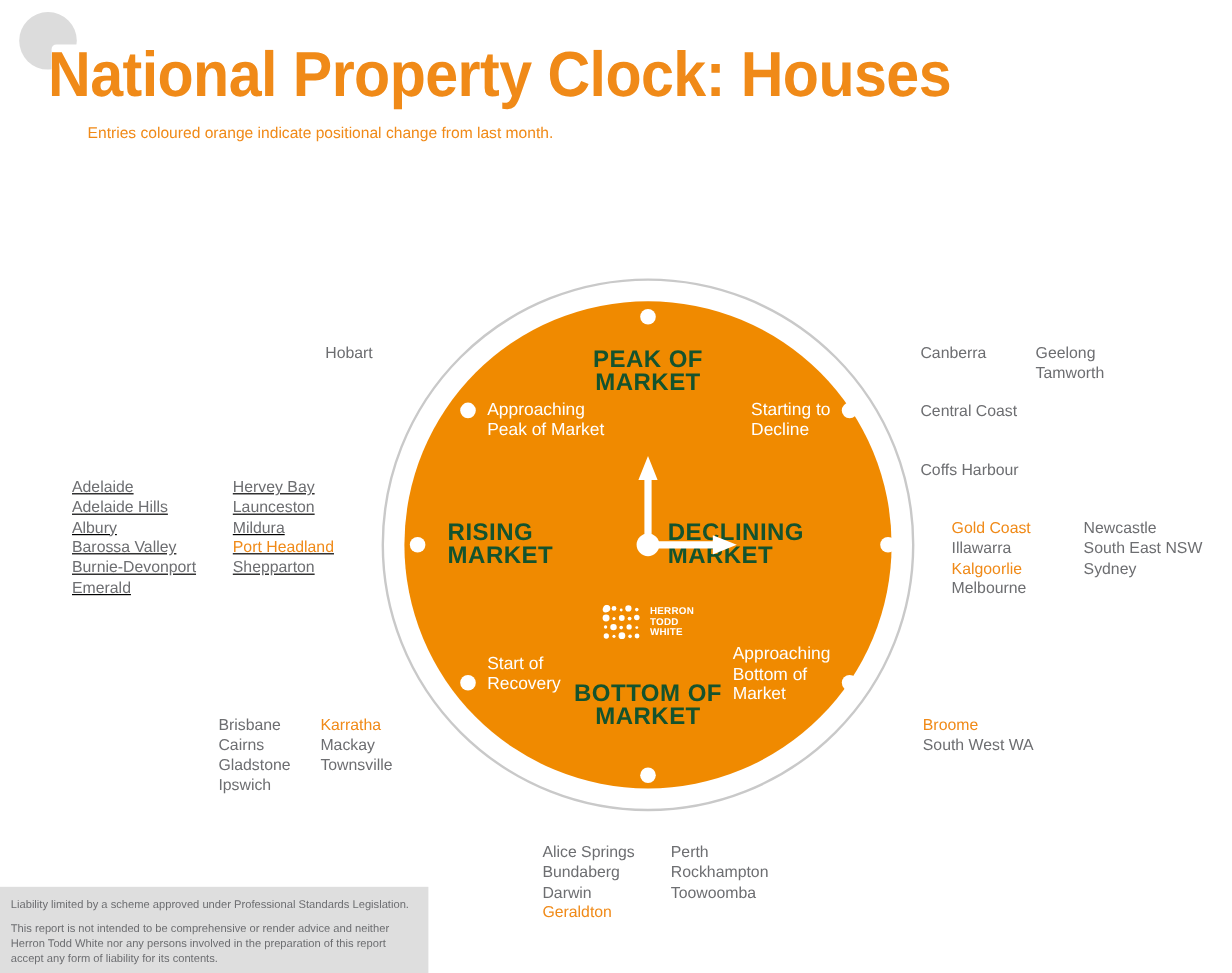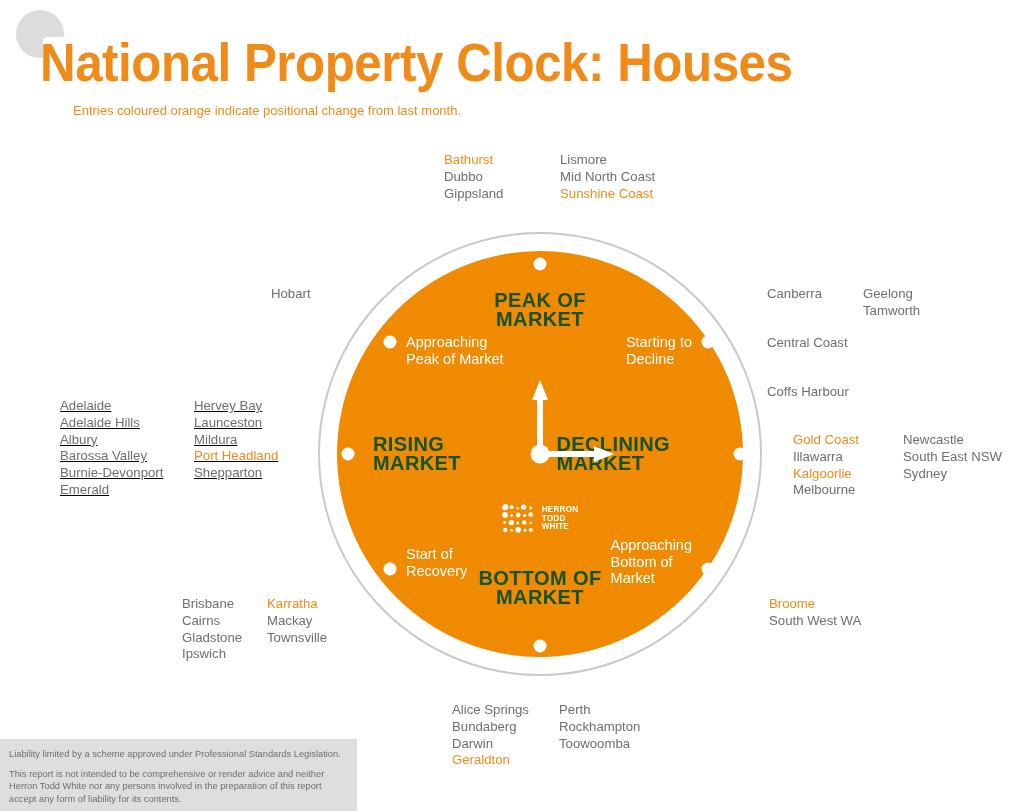--- a/index.html
+++ b/index.html
@@ -202,32 +202,20 @@
         </g>
       </svg>
       <div class="logo-text">
         <div>HERRON</div>
         <div>TODD</div>
         <div>WHITE</div>
       </div>
     </div>
   </div>
 
-  <div class="group" style="left:444px; top:152px;">
-    <div class="col" style="width:116px;">
-        <div class="city changed">Bathurst</div>
-        <div class="city">Dubbo</div>
-        <div class="city">Gippsland</div>
-      </div>
-    <div class="col">
-        <div class="city">Lismore</div>
-        <div class="city">Mid North Coast</div>
-        <div class="city changed">Sunshine Coast</div>
-      </div>
-  </div>
 
   <div class="group" style="left:271px; top:286px;">
     <div class="col">
         <div class="city">Hobart</div>
       </div>
   </div>
 
   <div class="group" style="left:767px; top:286px;">
     <div class="col" style="width:96px;gap:32px;">
         <div class="city">Canberra</div>

